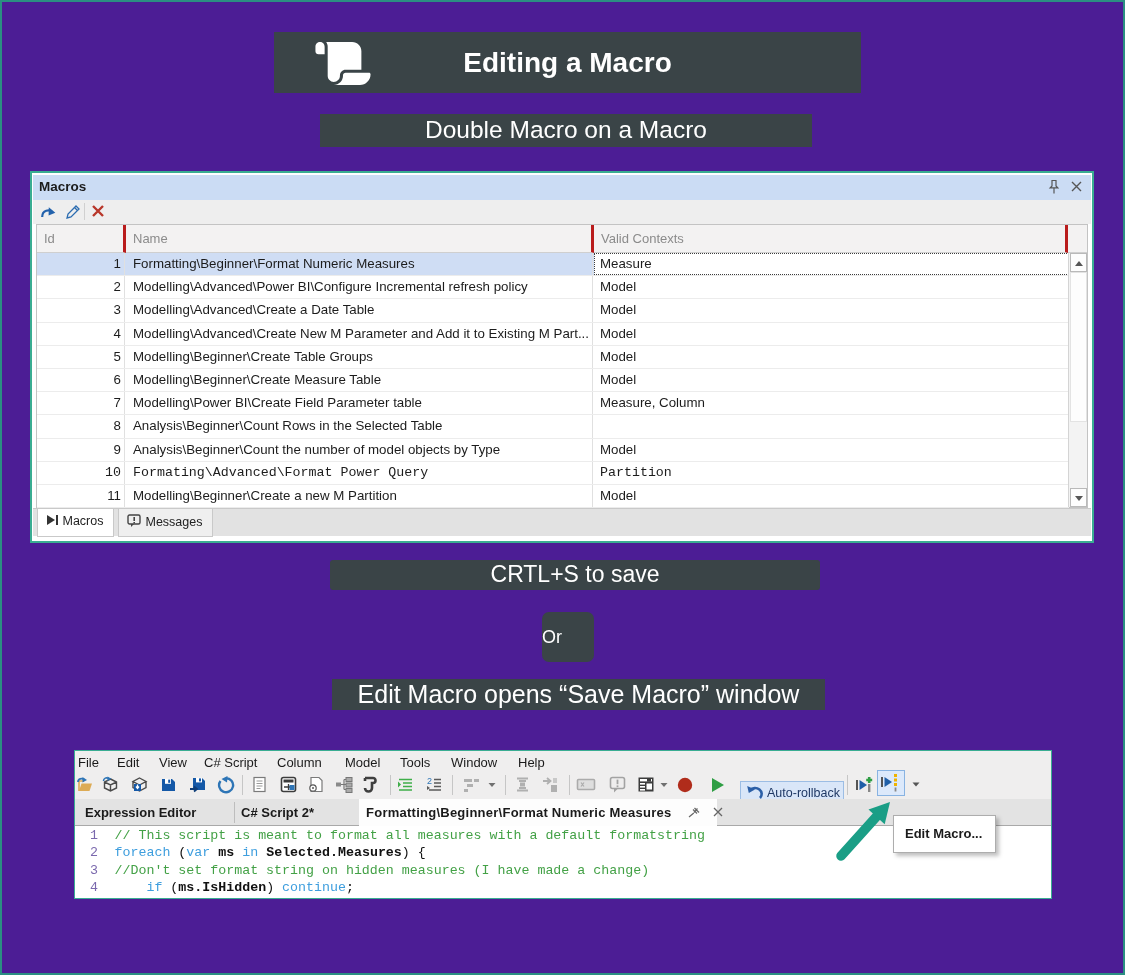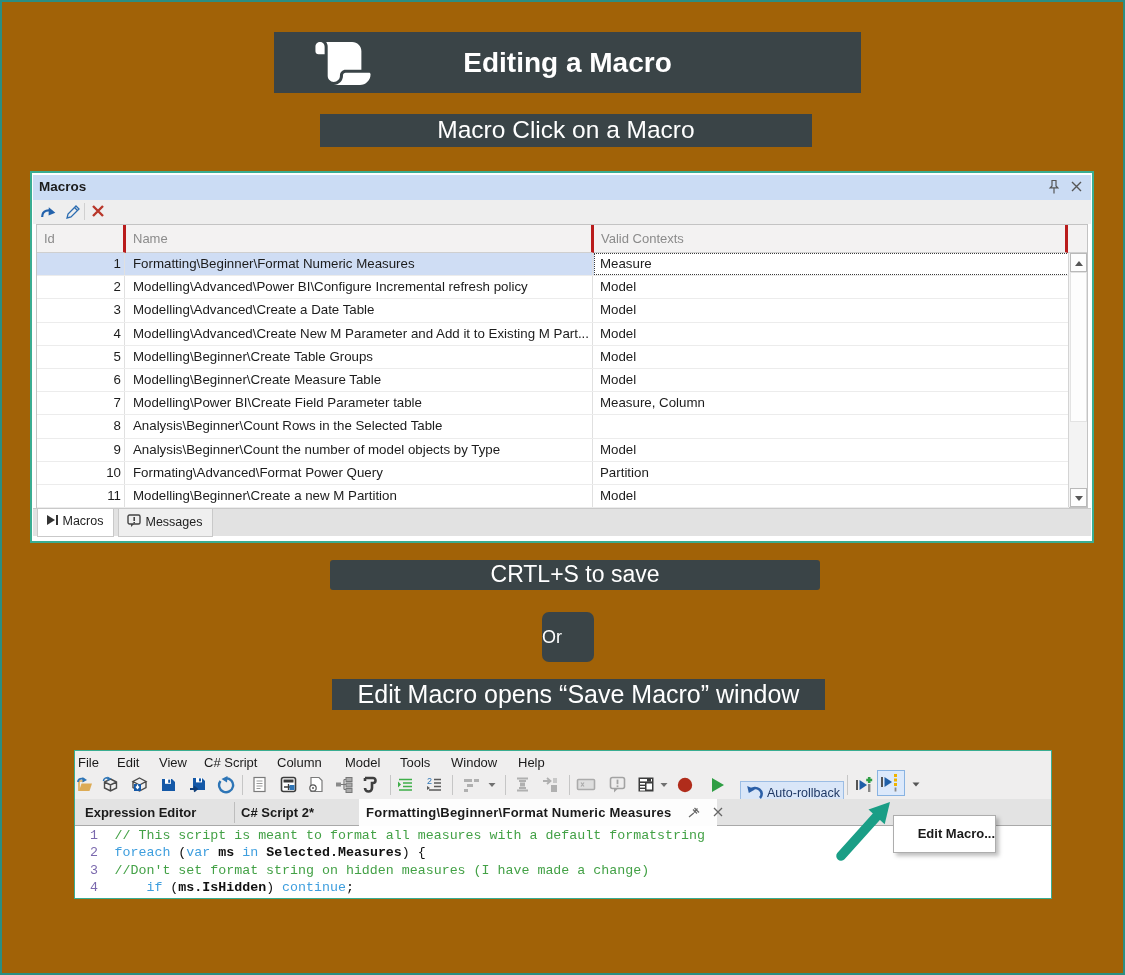--- a/index.html
+++ b/index.html
@@ -1,18 +1,18 @@
 <!DOCTYPE html>
 <html><head>
 <meta charset="utf-8">
 <style>
 * { margin:0; padding:0; box-sizing:border-box; }
 html,body { width:1125px; height:975px; }
 body { font-family:"Liberation Sans", sans-serif; background:#f6f6f7; }
-#page { position:relative; width:1125px; height:975px; background:#a16207; overflow:hidden; }
+#page { position:relative; width:1125px; height:975px; background:#4c1d95; overflow:hidden; }
 #pborder { position:absolute; left:0; top:0; width:1125px; height:975px; border:2px solid #2b8e82; z-index:50; pointer-events:none; }
 .abs { position:absolute; }
 .dark { background:#3a4447; color:#fff; }
 
 
 #hdr { left:274px; top:32px; width:587px; height:61px; }
 #hdr .ttl { position:absolute; left:0; right:0; top:15px; text-align:center; font-size:28px; font-weight:bold; }
 #hdr svg { position:absolute; left:38px; top:7px; }
 
 .bar { text-align:center; color:#fff; background:#3a4447; }
@@ -52,35 +52,35 @@
 #arbtn { position:absolute; left:665px; top:30px; width:104px; height:24px; background:#d9e6f8; border:1px solid #9cbde4; color:#1f3864; font-size:12.5px; white-space:nowrap; }
 #hlbox { position:absolute; left:802px; top:19px; width:28px; height:26px; background:#dce9fb; border:1px solid #88b3e2; }
 #etabs { position:absolute; left:0; top:48px; right:0; height:27px; background:#e3e3e3; border-bottom:1px solid #a9a9a9; font-size:13px; }
 #etabs .tb { position:absolute; top:0; height:27px; font-weight:bold; color:#1a1a1a; padding-top:6px; white-space:nowrap; }
 #ecode { position:absolute; left:0; top:75px; right:0; bottom:0; background:#fff; font-family:"Liberation Mono", monospace; font-size:13.3px; overflow:hidden; }
 .cl { position:absolute; left:0; width:100%; height:17.3px; white-space:pre; }
 .ln { position:absolute; left:0; width:23px; text-align:right; color:#7a68ad; }
 .cd { position:absolute; left:39.5px; color:#111; }
 .grn { color:#43a146; } .kw { color:#3e9ede; } .bd { font-weight:bold;text-align:right; }
 
-#tooltip { left:893px; top:815px; width:103px; height:38px; background:#fff; border:1px solid #adadad; box-shadow:3px 3px 4px rgba(0,0,0,0.25); font-size:13px; font-weight:bold; color:#1a1a1a; text-align:right; padding-left:11px; line-height:36px; }
+#tooltip { left:893px; top:815px; width:103px; height:38px; background:#fff; border:1px solid #adadad; box-shadow:3px 3px 4px rgba(0,0,0,0.25); font-size:13px; font-weight:bold; color:#1a1a1a; text-align:left; padding-left:11px; line-height:36px; }
 </style>
 </head>
 <body>
 <div id="page">
   <div id="pborder"></div>
 
   <div id="hdr" class="abs dark">
     <svg width="62" height="49" viewBox="0 0 576 512">
         <path fill="#fff" d="M0 80v48c0 17.7 14.3 32 32 32l16 0 48 0 0-80c0-26.5-21.5-48-48-48S0 53.5 0 80zM112 32c10 13.4 16 30 16 48l0 304c0 35.3 28.7 64 64 64s64-28.7 64-64l0-5.3c0-32.4 26.3-58.7 58.7-58.7L480 320l0-192c0-53-43-96-96-96L112 32zM464 480c61.9 0 112-50.1 112-112c0-8.8-7.2-16-16-16l-245.3 0c-14.7 0-26.7 11.9-26.7 26.7l0 5.3c0 53-43 96-96 96l144 0 128 0z"></path>
       </svg>
     <div class="ttl">Editing a Macro</div>
   </div>
 
-  <div id="bar2" class="abs bar">Macro Click on a Macro</div>
+  <div id="bar2" class="abs bar">Double Macro on a Macro</div>
 
   <div id="macros" class="abs">
     <div class="inner"></div>
     <div id="mtitle">
         <b>Macros</b>
       <svg style="position:absolute;right:30px;top:4px" width="14" height="16" viewBox="0 0 14 16">
           <g stroke="#565656" stroke-width="1.2" fill="none">
             <path d="M5 1.5 h4 v5.5 l1.8 1.8 H3.2 L5 7 Z"></path>
             <path d="M7 9 v5.5"></path>
           </g>
@@ -145,21 +145,21 @@
           </div>
 <div class="grow" style="top:162.4px;">
             <div class="c1">8</div>
             <div class="c2">Analysis\Beginner\Count Rows in the Selected Table</div>
           </div>
 <div class="grow" style="top:185.6px;">
             <div class="c1">9</div>
             <div class="c2">Analysis\Beginner\Count the number of model objects by Type</div>
             <div class="c3" style="">Model</div>
           </div>
-<div class="grow" style="top:208.8px;">
+<div class="grow" style="top:208.8px;font-family:Liberation Mono, monospace;">
             <div class="c1">10</div>
             <div class="c2">Formating\Advanced\Format Power Query</div>
             <div class="c3" style="">Partition</div>
           </div>
 <div class="grow" style="top:232.0px;">
             <div class="c1">11</div>
             <div class="c2">Modelling\Beginner\Create a new M Partition</div>
             <div class="c3" style="">Model</div>
           </div>
 </div>

